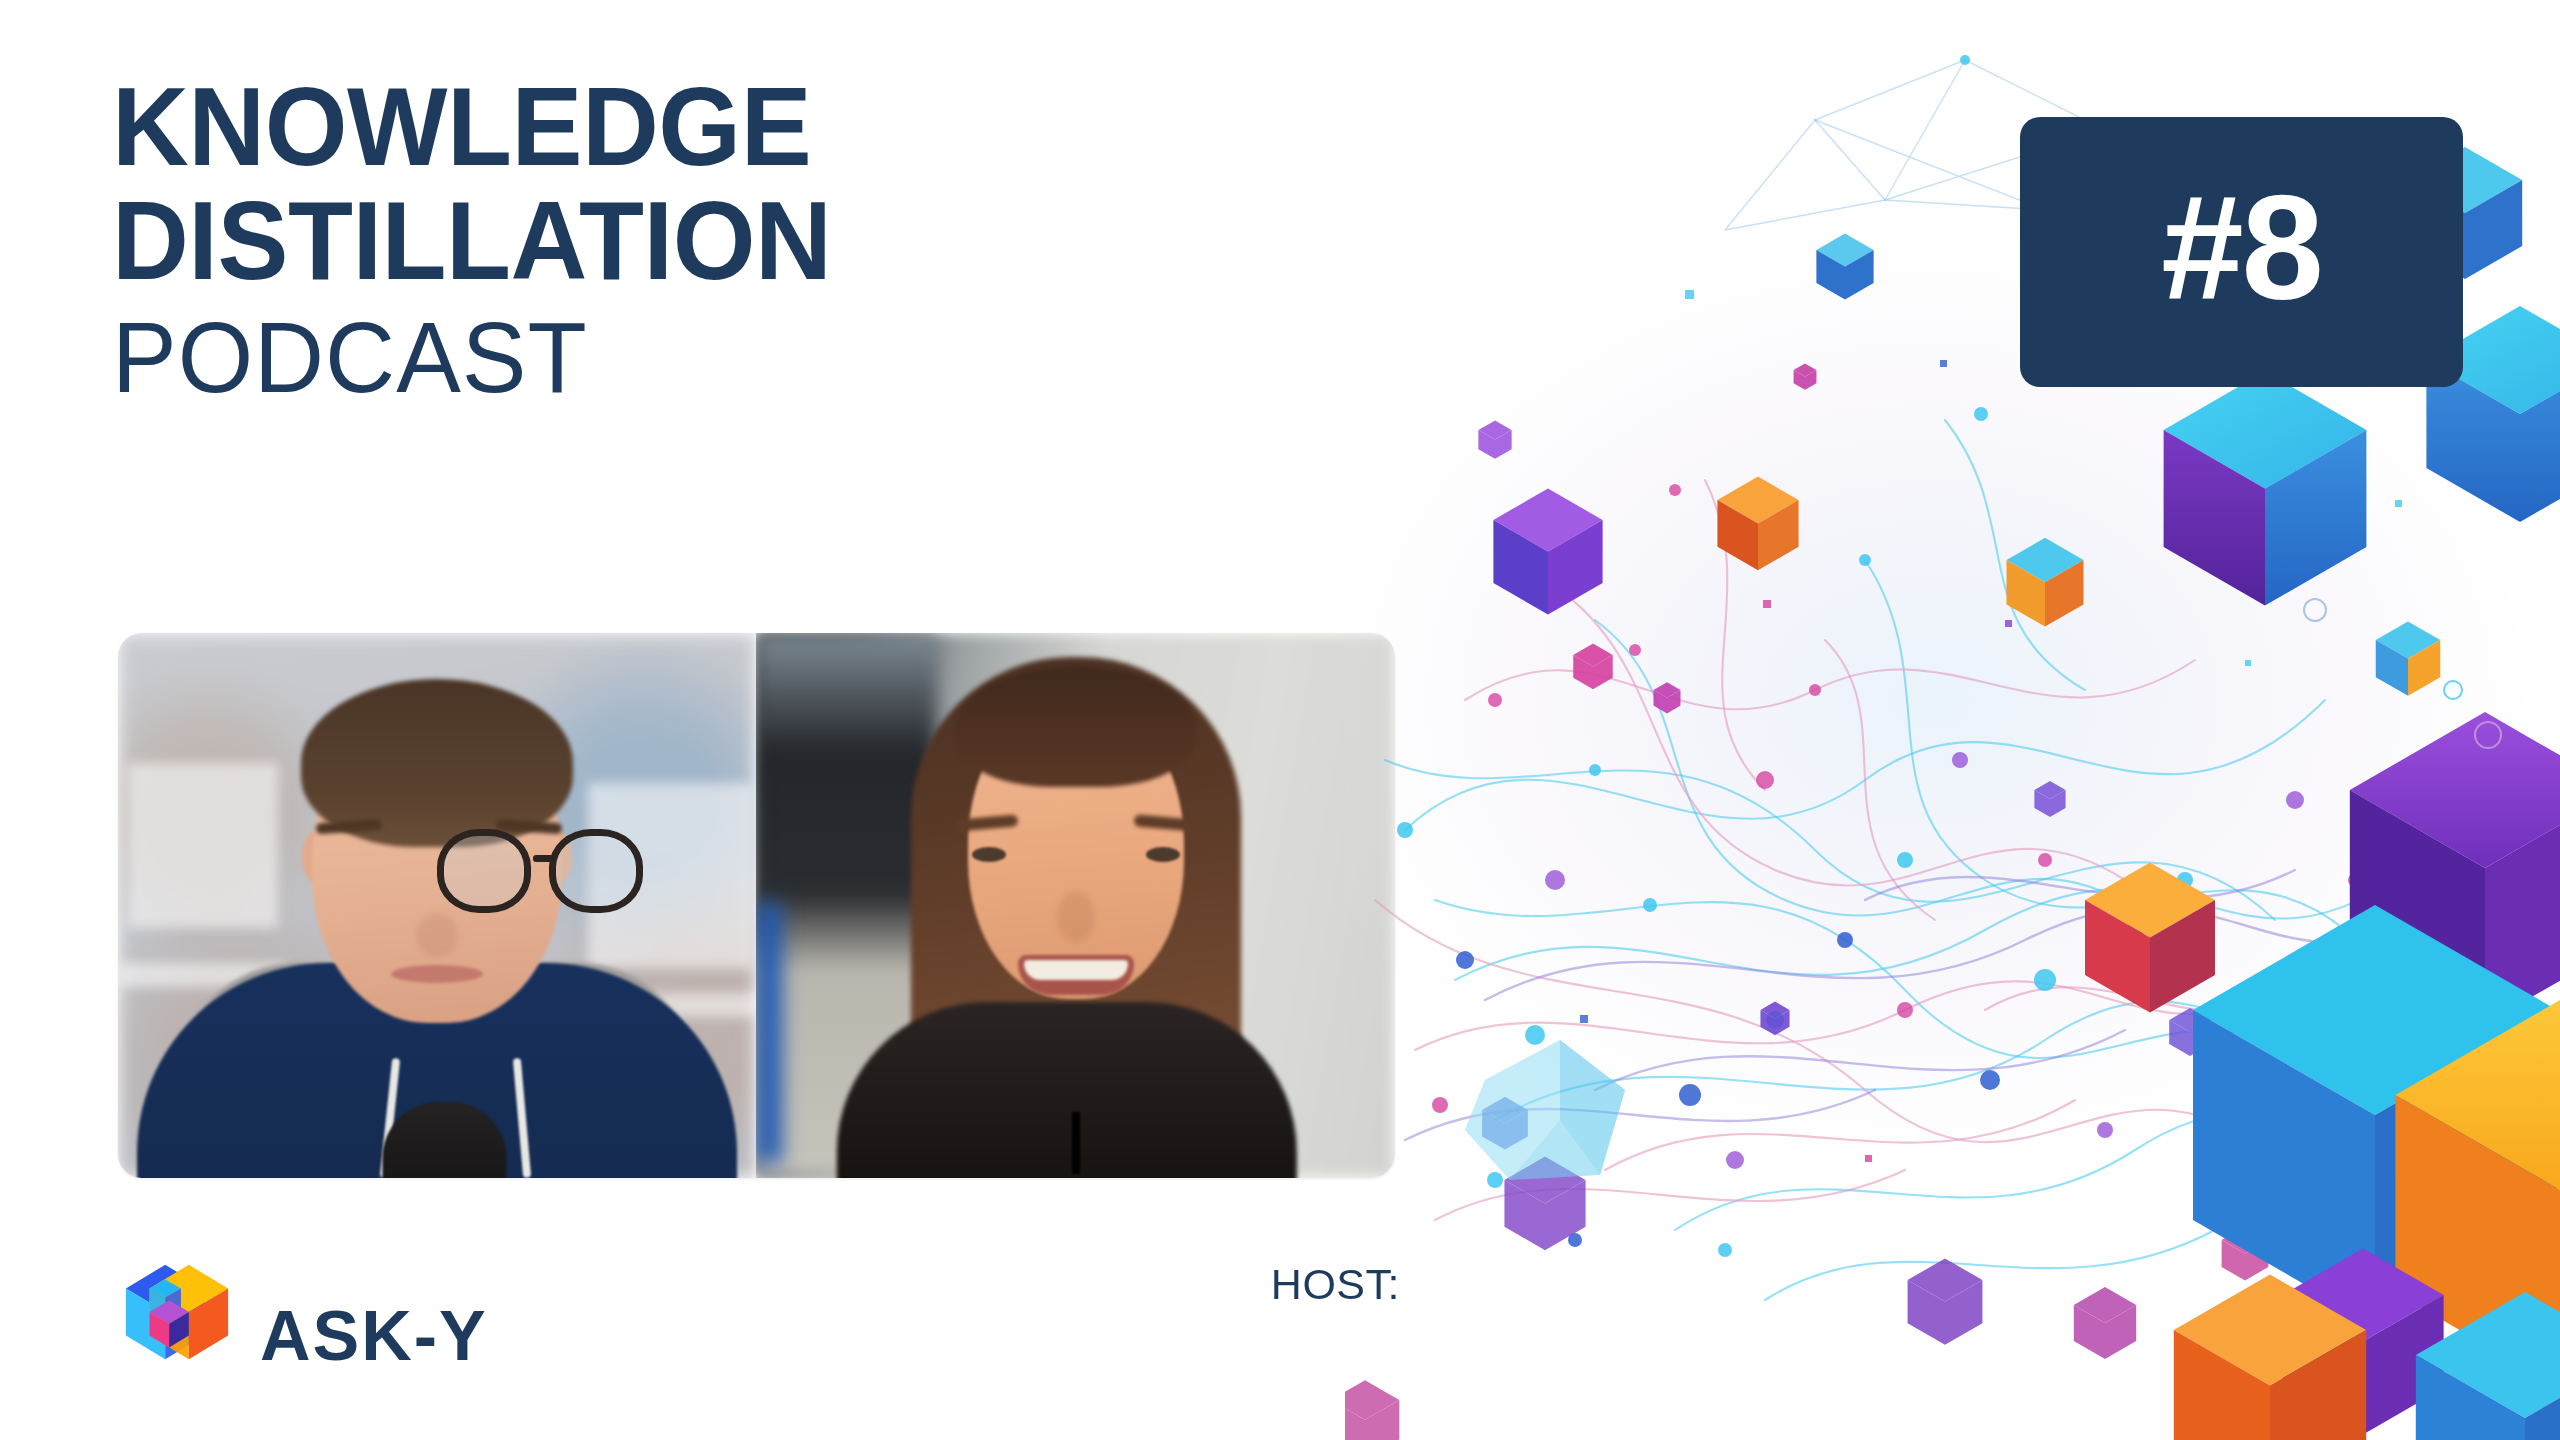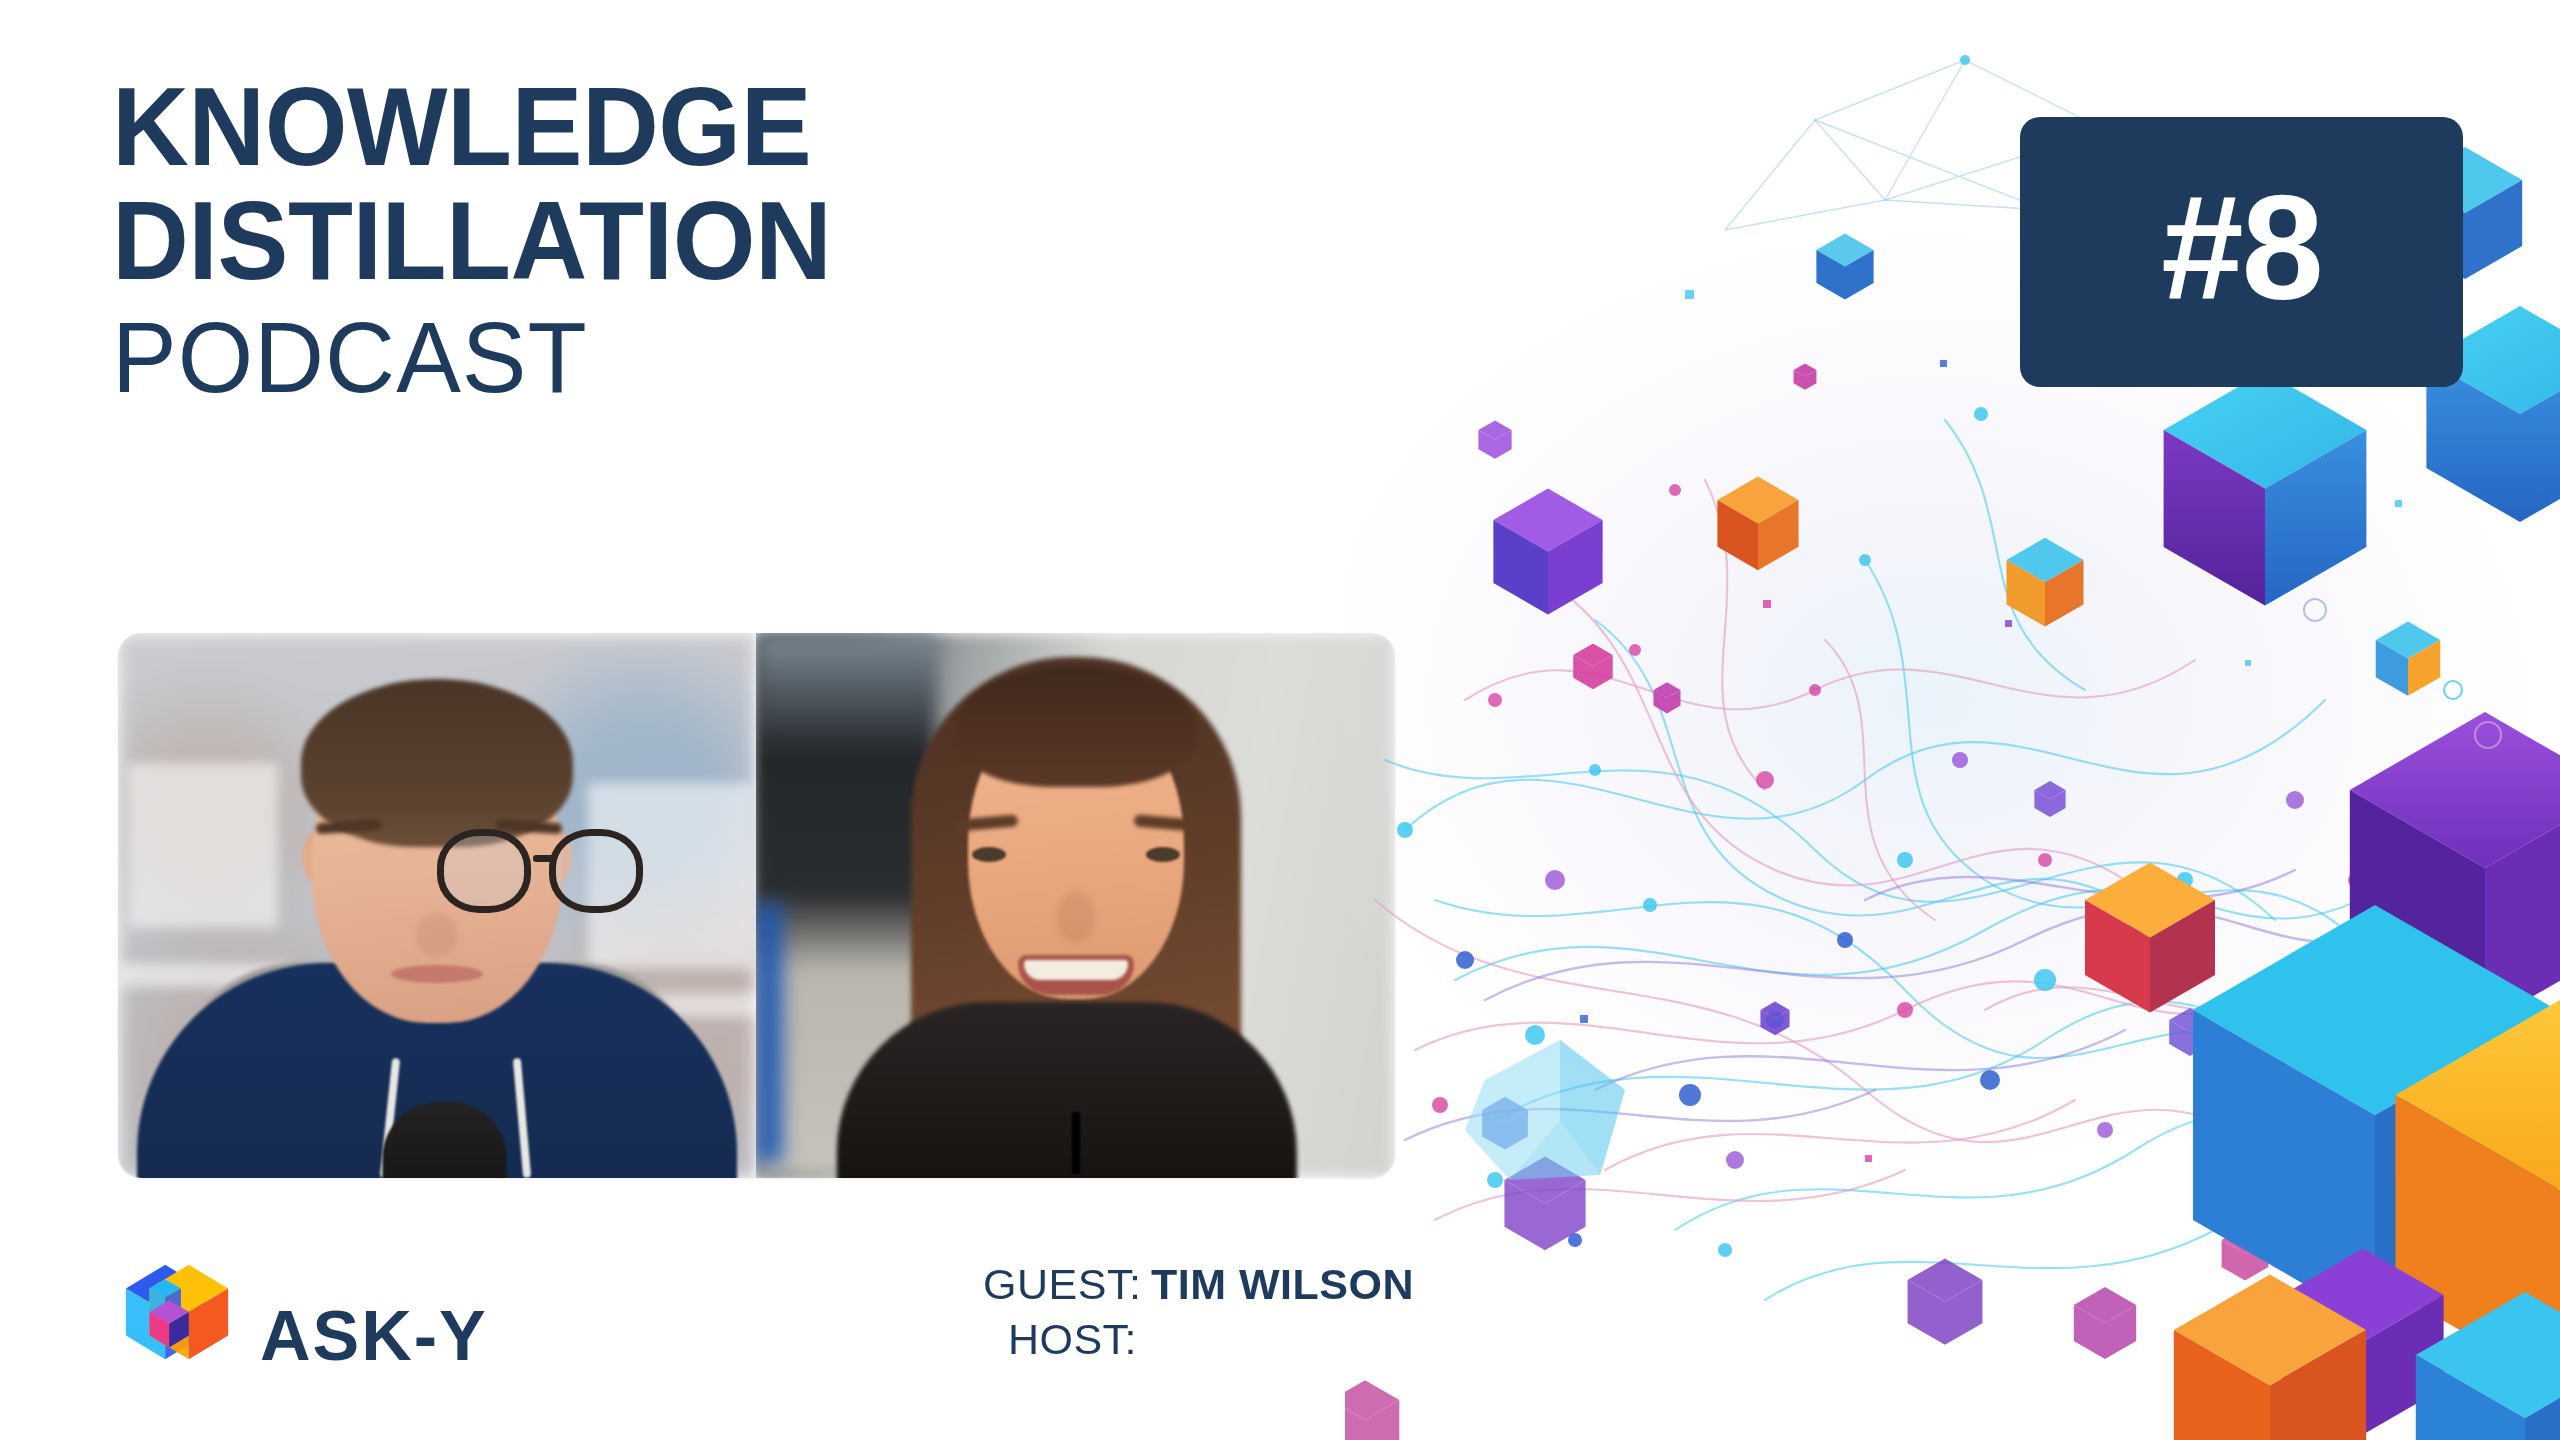--- a/index.html
+++ b/index.html
@@ -635,21 +635,17 @@
 
       <polygon points="32,60 52,48 72,60 52,72" fill="#B452D6"></polygon>
       <polygon points="32,60 52,72 52,96 32,84" fill="#EC3A86"></polygon>
       <polygon points="52,72 72,60 72,84 52,96" fill="#3A2A9E"></polygon>
     </svg>
     <span id="brand-name">ASK-Y</span>
   </div>
 
   <div id="credits">
     <div class="credit-row">
-      <span class="credit-label">GUEST:</span>
-      <span class="credit-value">TIM WILSON</span>
-    </div>
-    <div class="credit-row">
       <span class="credit-label">HOST:</span>
     </div>
   </div>
 
 </div>
 
 </body></html>

